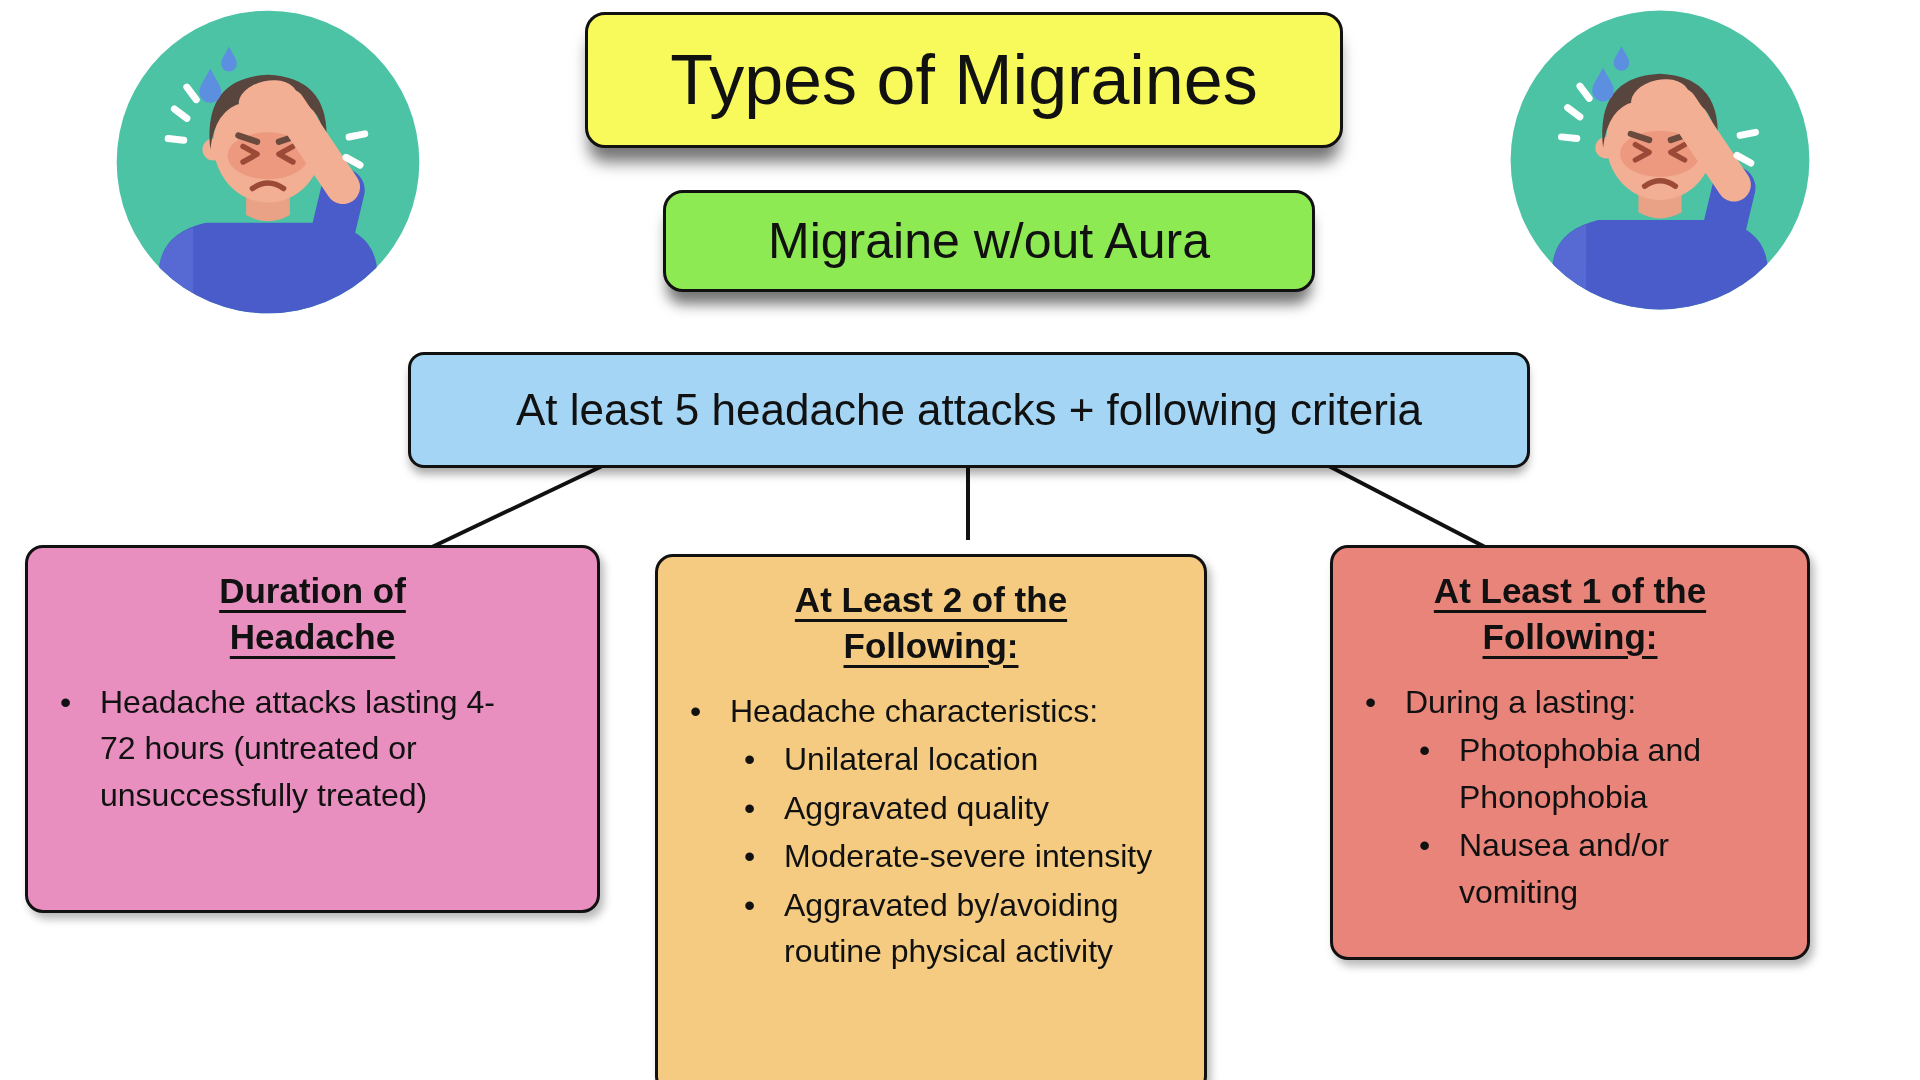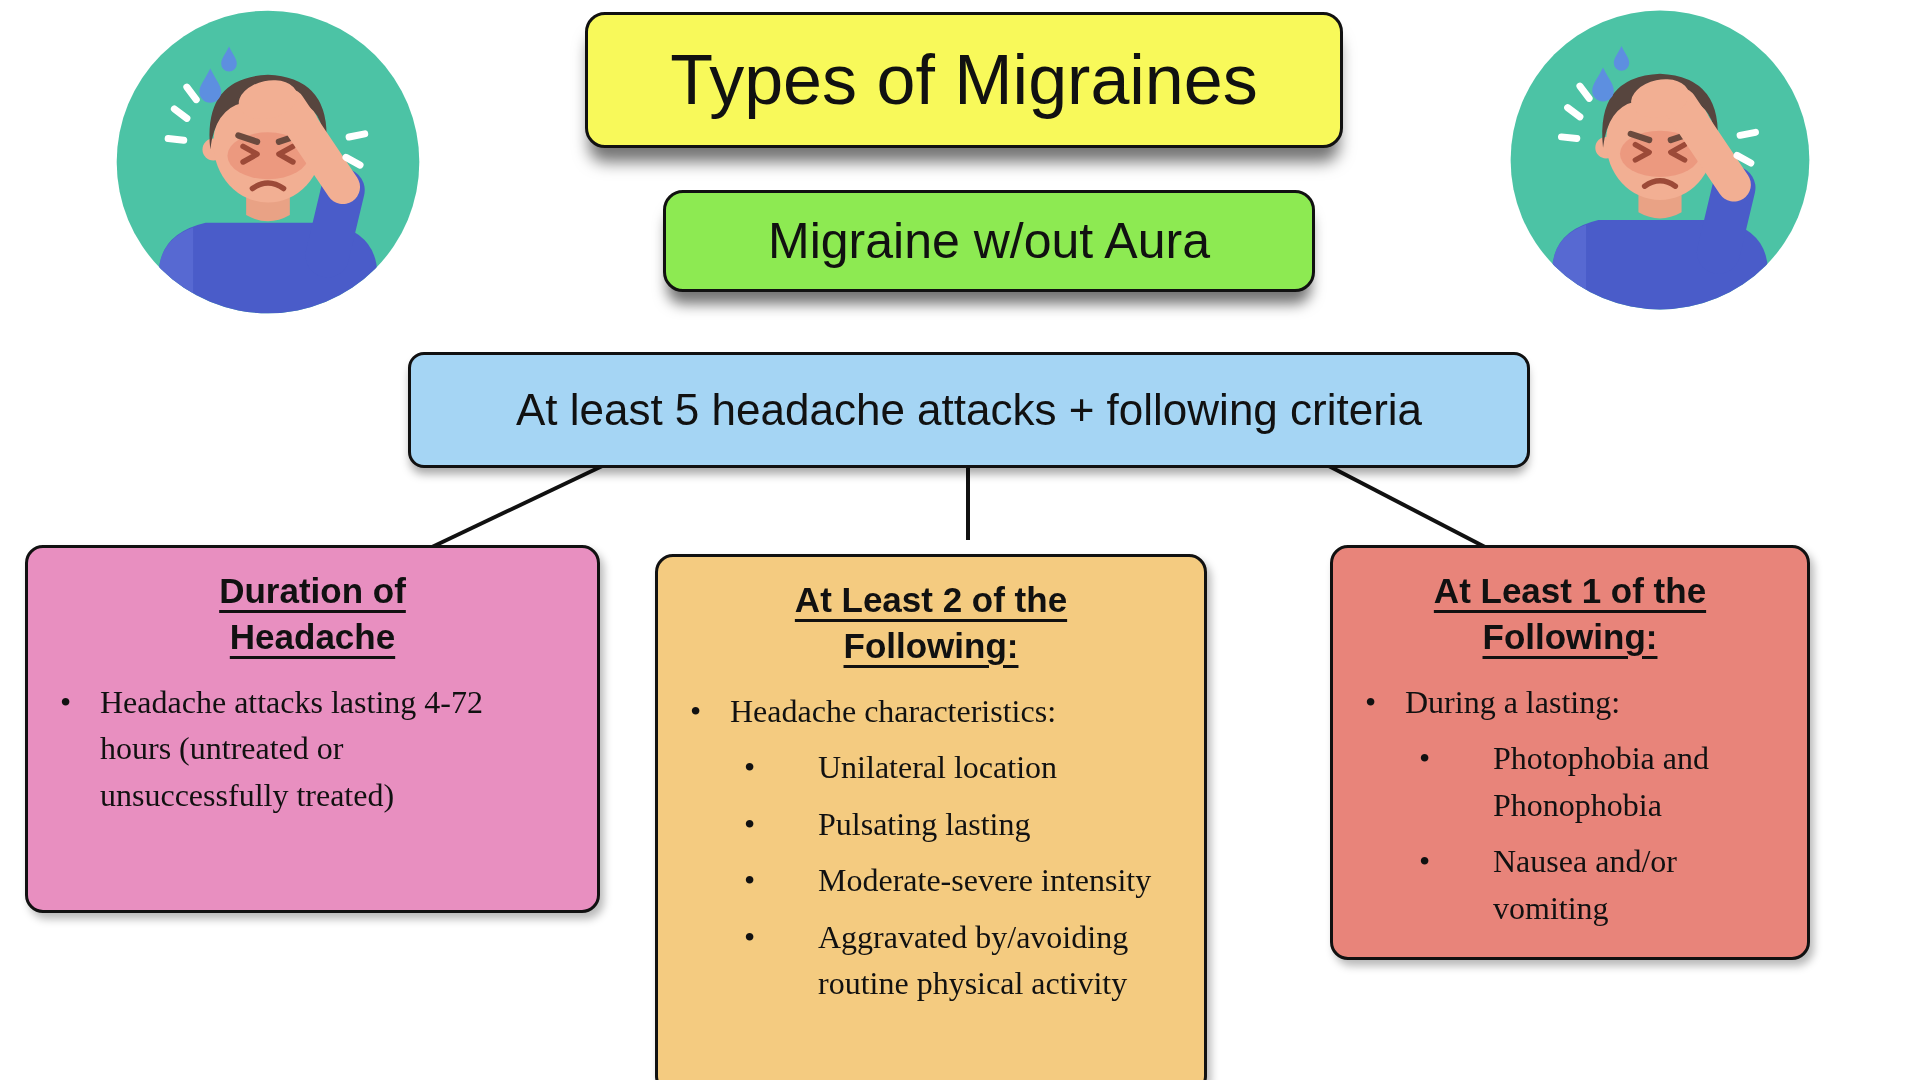--- a/index.html
+++ b/index.html
@@ -47,25 +47,25 @@
 
   .card-title{
     font-size:35px;font-weight:bold;text-align:center;line-height:1.3;
     text-decoration:underline;text-decoration-thickness:3px;text-underline-offset:7px;
     margin:4px auto 20px auto;
   }
   .pink .card-title{max-width:330px;}
   .orange .card-title{max-width:440px;}
   .red .card-title{max-width:440px;}
 
-  .bullet{display:flex;font-size:32px;line-height:1.45;margin:10px 0;font-family:Liberation Serif, serif;}
+  .bullet{display:flex;font-size:32px;line-height:1.45;margin:2px 0;}
   .bullet .dot{flex:none;width:40px;}
   .bullet .dot::before{content:"\2022";}
   .bullet.l1{padding-left:8px;}
-  .bullet.l2{padding-left:62px;gap:34px;}
+  .bullet.l2{padding-left:62px;}
   .pink .btext{max-width:400px;}
 </style>
 </head>
 <body>
 
 <div class="canvas">
 
   <svg class="connectors" viewBox="0 0 1920 1080">
     <line x1="638" y1="449" x2="432" y2="547" stroke="#111" stroke-width="4"></line>
     <line x1="968" y1="449" x2="968" y2="540" stroke="#111" stroke-width="4"></line>
@@ -144,21 +144,21 @@
     <div class="bullet l1">
       <span class="dot"></span>
       <span class="btext">Headache characteristics:</span>
     </div>
     <div class="bullet l2">
       <span class="dot"></span>
       <span class="btext">Unilateral location</span>
     </div>
     <div class="bullet l2">
       <span class="dot"></span>
-      <span class="btext">Pulsating lasting</span>
+      <span class="btext">Aggravated quality</span>
     </div>
     <div class="bullet l2">
       <span class="dot"></span>
       <span class="btext">Moderate-severe intensity</span>
     </div>
     <div class="bullet l2">
       <span class="dot"></span>
       <span class="btext">Aggravated by/avoiding routine physical activity</span>
     </div>
   </div>

